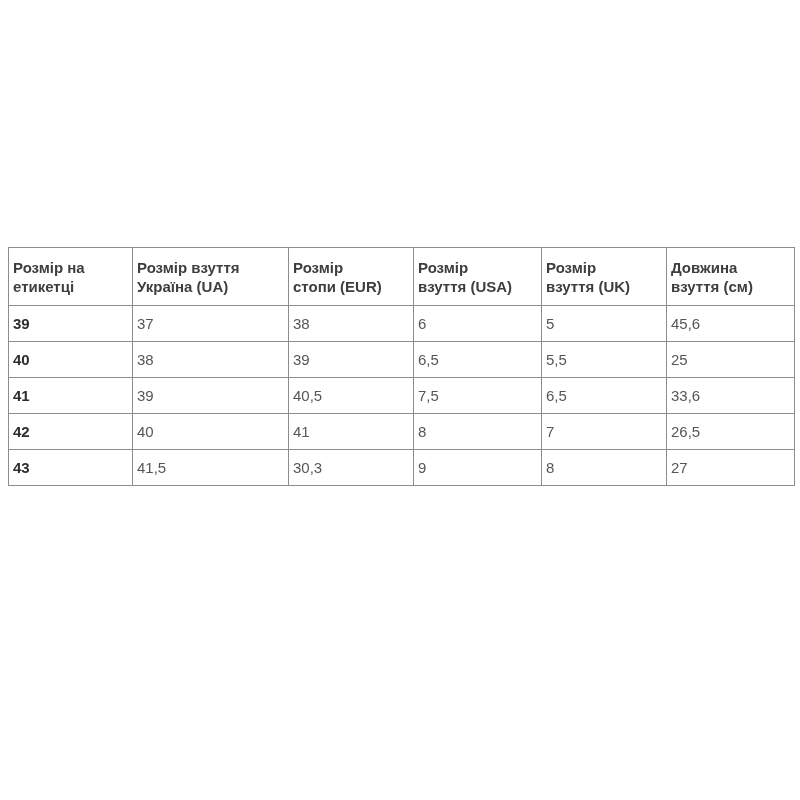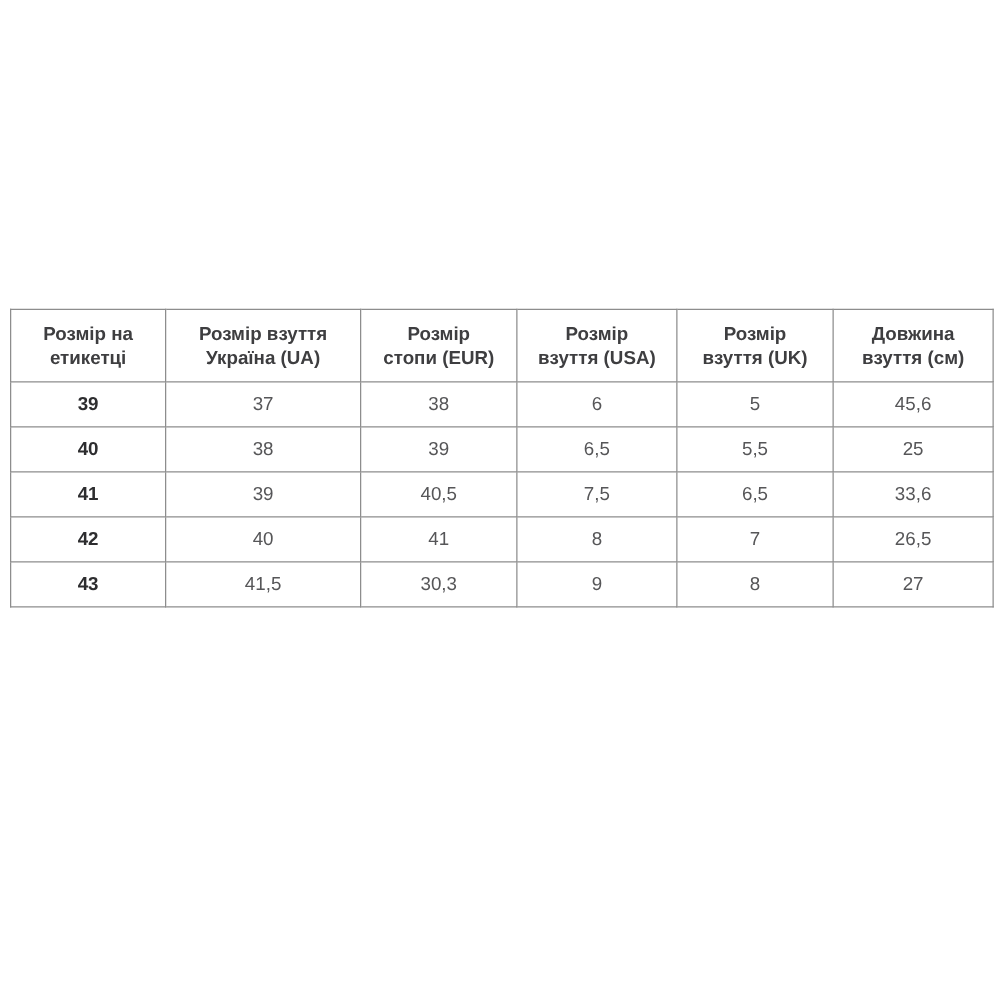--- a/index.html
+++ b/index.html
@@ -19,35 +19,35 @@
     position: absolute;
     left: 8px;
     top: 247px;
     width: 786px;
     border-collapse: collapse;
     table-layout: fixed;
   }
   table.size-table th,
   table.size-table td {
     border: 1px solid #8d8d8d;
-    text-align: center;
+    text-align: left;
     vertical-align: middle;
     overflow: hidden;
   }
   table.size-table th {
     height: 53px;
     padding: 2px 4px;
     font-size: 15px;
     line-height: 19px;
     font-weight: 700;
     color: #3e3e40;
   }
   table.size-table td {
     height: 35px;
-    padding: 0 21px;
+    padding: 0 4px;
     font-size: 15px;
     color: #565658;
     font-weight: 400;
   }
   table.size-table td.rowlabel {
     font-weight: 700;
     color: #2d2d2f;
   }
 </style>
 </head>

